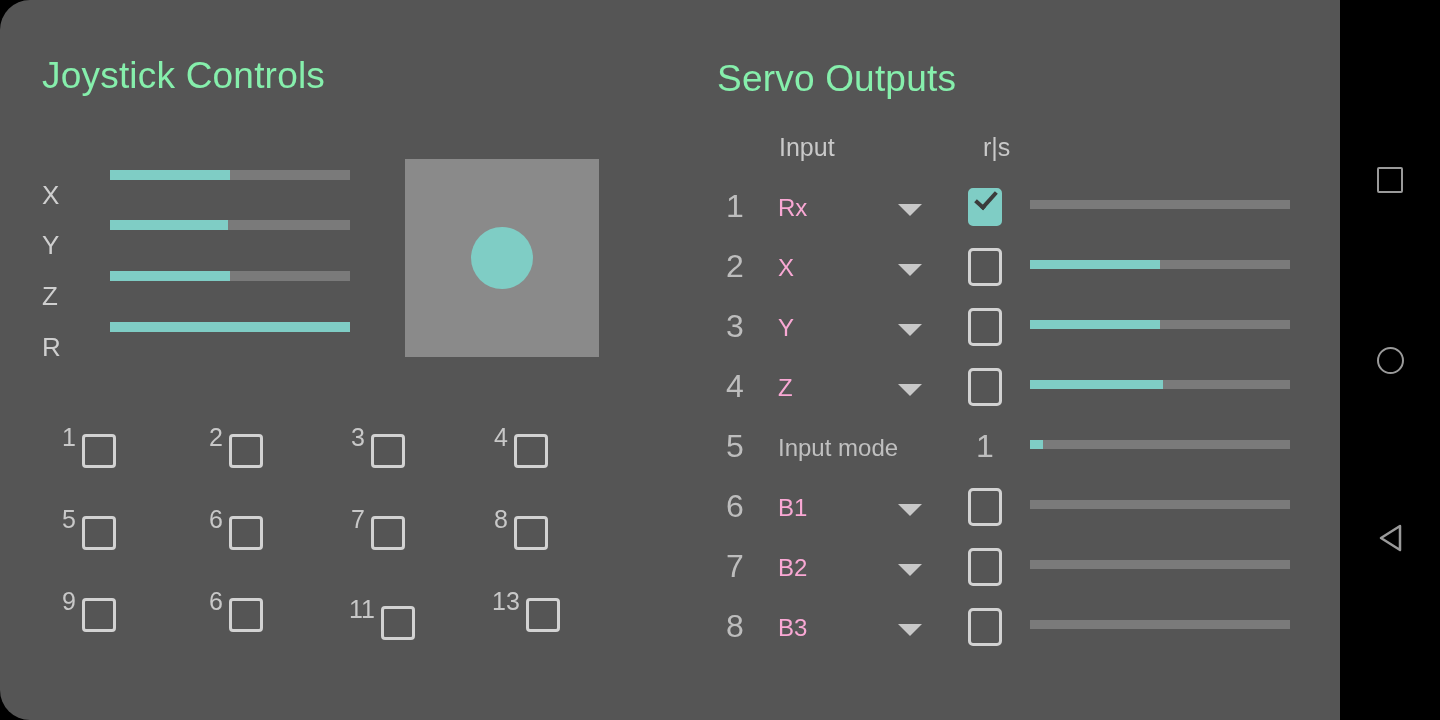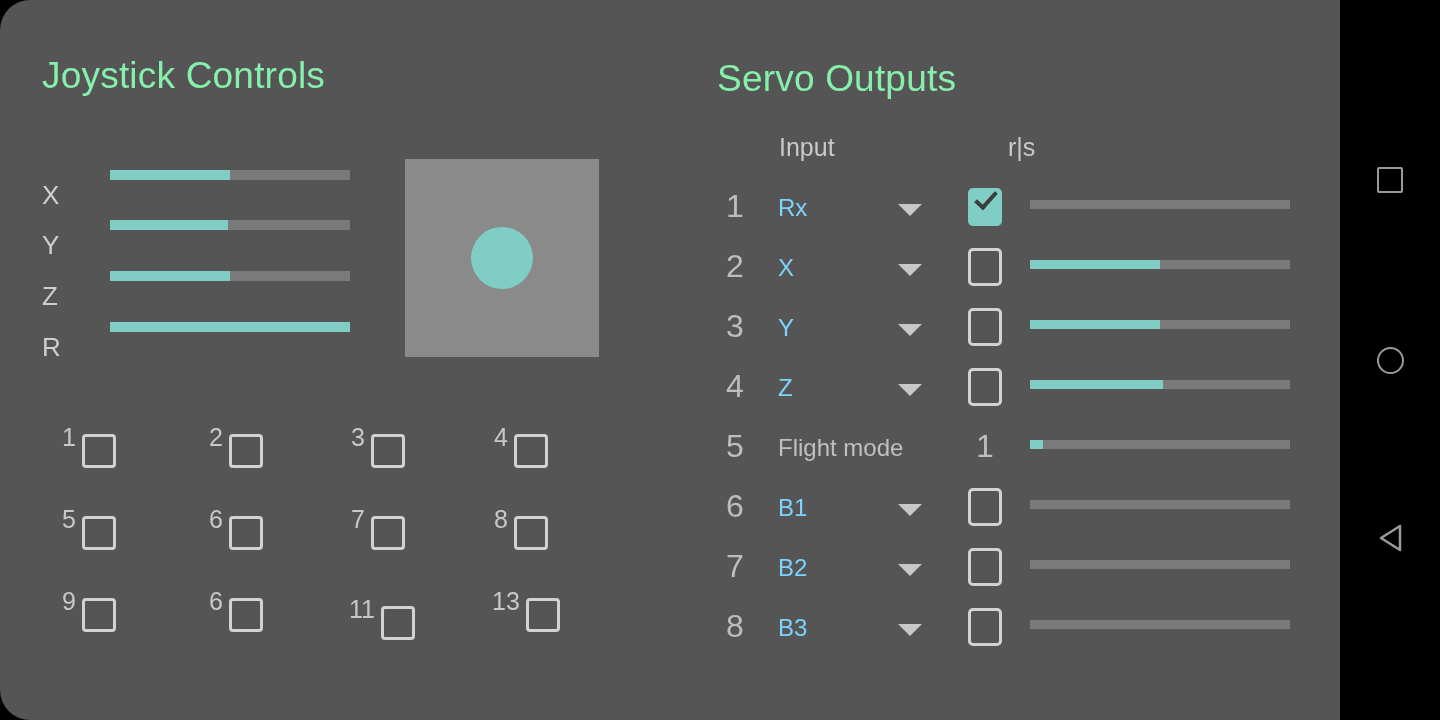--- a/index.html
+++ b/index.html
@@ -93,31 +93,31 @@
   
   #servo-table { position: absolute; left: 710px; top: 0; width: 600px; }
 
   .col-head {
     position: absolute;
     color: #c9c9c9;
     font-size: 25px;
     white-space: nowrap;
   }
   #head-input { left: 779px; top: 133px; }
-  #head-rs    { left: 1008px; top: 133px; }
+  #head-rs    { left: 983px; top: 133px; }
 
   .servo-row { position: absolute; left: 0; width: 600px; height: 60px; }
   .servo-num {
     position: absolute; left: 10px; top: 12px;
     width: 30px; text-align: center;
     color: #bdbdbd; font-size: 32px; line-height: 32px;
   }
   .servo-input {
     position: absolute; left: 68px; top: 18px;
-    color: #7dd3fc; font-size: 24px; line-height: 24px;
+    color: #f9a8d4; font-size: 24px; line-height: 24px;
     white-space: nowrap;
   }
   .servo-input.dim { color: #c0c0c0; }
   .caret {
     position: absolute; left: 188px; top: 26px;
     width: 0; height: 0;
     border-left: 12px solid transparent;
     border-right: 12px solid transparent;
     border-top: 12px solid #c8c8c8;
   }
@@ -309,21 +309,21 @@
           <div class="servo-num">4</div>
           <div class="servo-input">Z</div>
           <div class="caret"></div>
           <div class="rs-box"></div>
           <div class="servo-track">
             <div class="servo-fill" style="width: 51%;"></div>
           </div>
         </div>
         <div class="servo-row" style="top: 418px;">
           <div class="servo-num">5</div>
-          <div class="servo-input dim">Flight mode</div>
+          <div class="servo-input dim">Input mode</div>
           <div class="rs-value">1</div>
           <div class="servo-track">
             <div class="servo-fill" style="width: 5%;"></div>
           </div>
         </div>
         <div class="servo-row" style="top: 478px;">
           <div class="servo-num">6</div>
           <div class="servo-input">B1</div>
           <div class="caret"></div>
           <div class="rs-box"></div>

